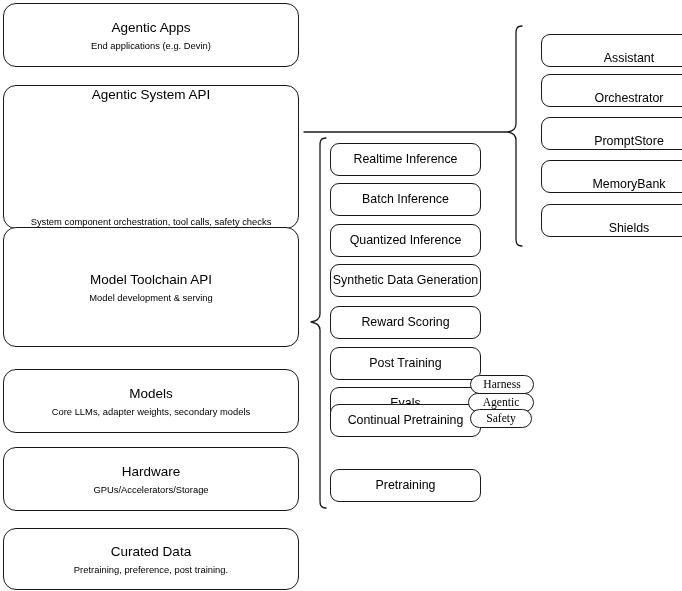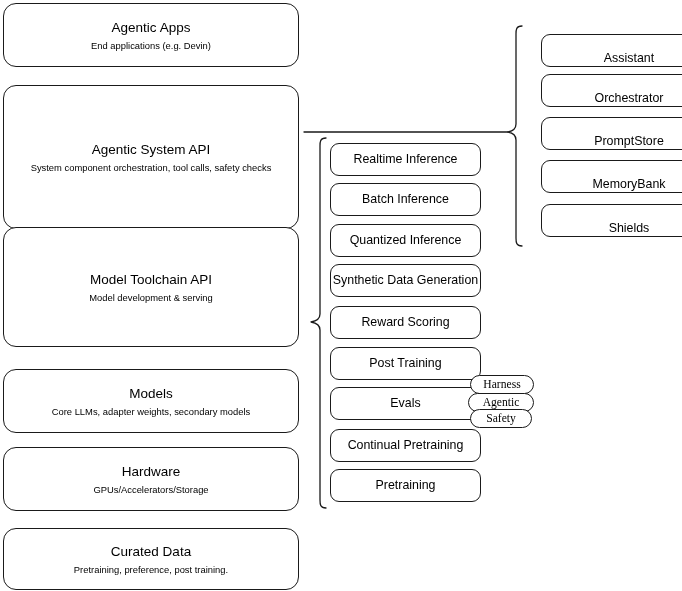--- a/index.html
+++ b/index.html
@@ -118,21 +118,21 @@
              C 317 323, 320 325, 320 330
              L 320 500
              C 320 504, 320 508, 326 508"></path>
   </svg>
 
   <div class="node layer" style="top:3px;height:64px;">
     <div class="title">Agentic Apps</div>
     <div class="sub">End applications (e.g. Devin)</div>
   </div>
 
-  <div class="node layer" style="top:85px;height:144px;">
+  <div class="node layer" style="top:85px;height:144px;justify-content:space-between;">
     <div class="title">Agentic System API</div>
     <div class="sub">System component orchestration, tool calls, safety checks</div>
   </div>
 
   <div class="node layer" style="top:227px;height:120px;">
     <div class="title">Model Toolchain API</div>
     <div class="sub">Model development &amp; serving</div>
   </div>
 
   <div class="node layer" style="top:369px;height:64px;">
@@ -164,21 +164,21 @@
   </div>
   <div class="node pill mid-pill" style="top:306px;">
     <span>Reward Scoring</span>
   </div>
   <div class="node pill mid-pill" style="top:347px;">
     <span>Post Training</span>
   </div>
   <div class="node pill mid-pill" style="top:387px;">
     <span>Evals</span>
   </div>
-  <div class="node pill mid-pill" style="top:429px;">
+  <div class="node pill mid-pill" style="top:404px;">
     <span>Continual Pretraining</span>
   </div>
   <div class="node pill mid-pill" style="top:469px;">
     <span>Pretraining</span>
   </div>
 
   <div class="node subpill" style="left:470px;top:375px;width:64px;">
     <span>Harness</span>
   </div>
   <div class="node subpill" style="left:468px;top:393px;width:66px;">

